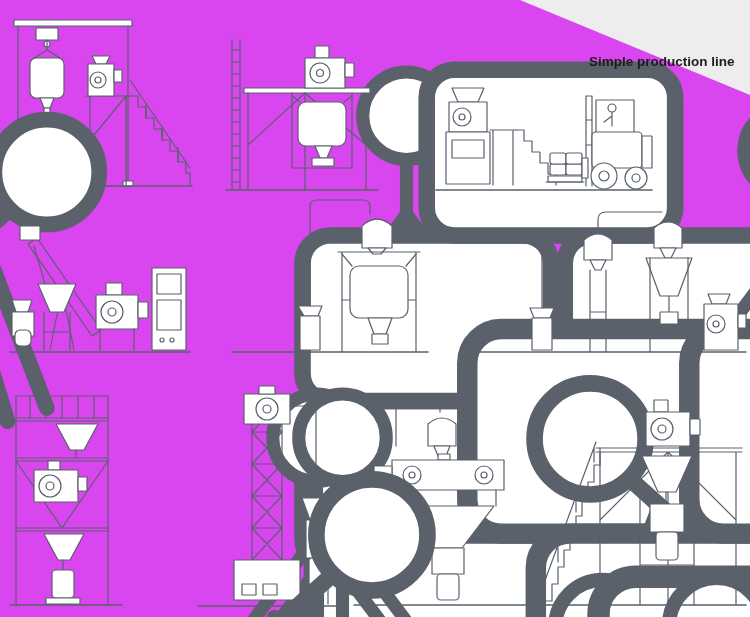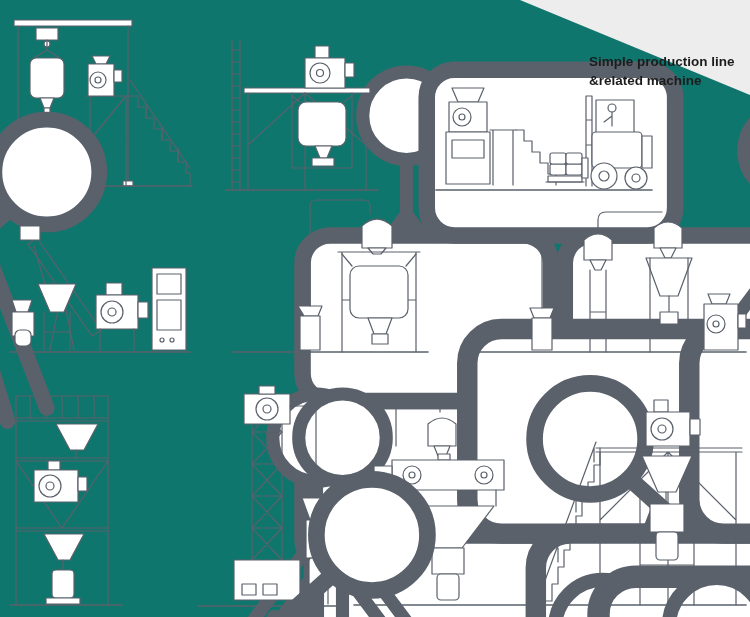--- a/index.html
+++ b/index.html
@@ -1,33 +1,32 @@
 <!DOCTYPE html>
 <html><head>
 <meta charset="utf-8">
 <style>
   html,body{margin:0;padding:0;background:#fff;}
-  .screen{position:relative;width:750px;height:617px;background:#0f766e;overflow:hidden;
+  .screen{position:relative;width:750px;height:617px;background:#d946ef;overflow:hidden;
           font-family:"Liberation Sans", sans-serif;}
   .title-block{position:absolute;left:589px;top:53px;width:158px;z-index:2;
                font-weight:bold;font-size:13.5px;line-height:1.4;color:#1c1c1c;}
   svg.canvas{position:absolute;left:0;top:0;z-index:1;}
   .ln{fill:none;stroke:#5a616b;stroke-width:1.2;stroke-linecap:round;stroke-linejoin:round;}
   .sh{fill:#ffffff;stroke:#5a616b;stroke-width:1.2;stroke-linejoin:round;}
   .gd{fill:none;stroke:#5a616b;stroke-width:1.6;stroke-linecap:round;}
   .shade{fill:#ededed;stroke:none;}
 </style>
 </head>
 <body>
 
 <div class="screen">
 
   <div class="title-block">
     <div>Simple production line</div>
-    <div>&amp;related machine</div>
   </div>
 
   <svg class="canvas" width="750" height="617" viewBox="0 0 750 617">
 
     <defs>
       <symbol id="p-stand" viewBox="0 0 20 44" overflow="visible">
         <circle class="sh" cx="10" cy="5" r="4"></circle>
         <path class="ln" d="M10,9 V26 M10,14 L4,22 M10,14 L16,22 M10,26 L5,42 M10,26 L15,42"></path>
       </symbol>
       <symbol id="p-bend" viewBox="0 0 24 40" overflow="visible">

